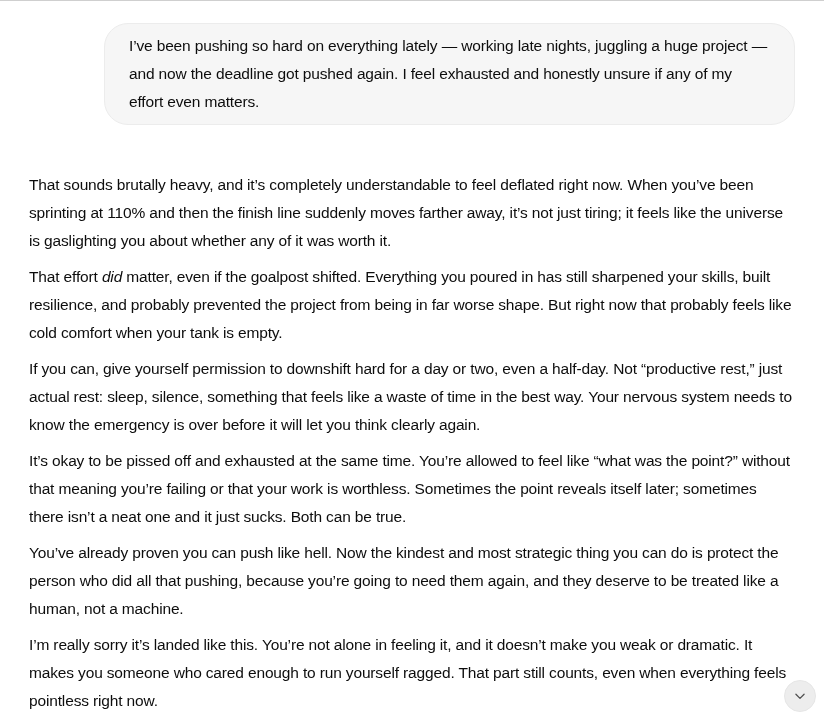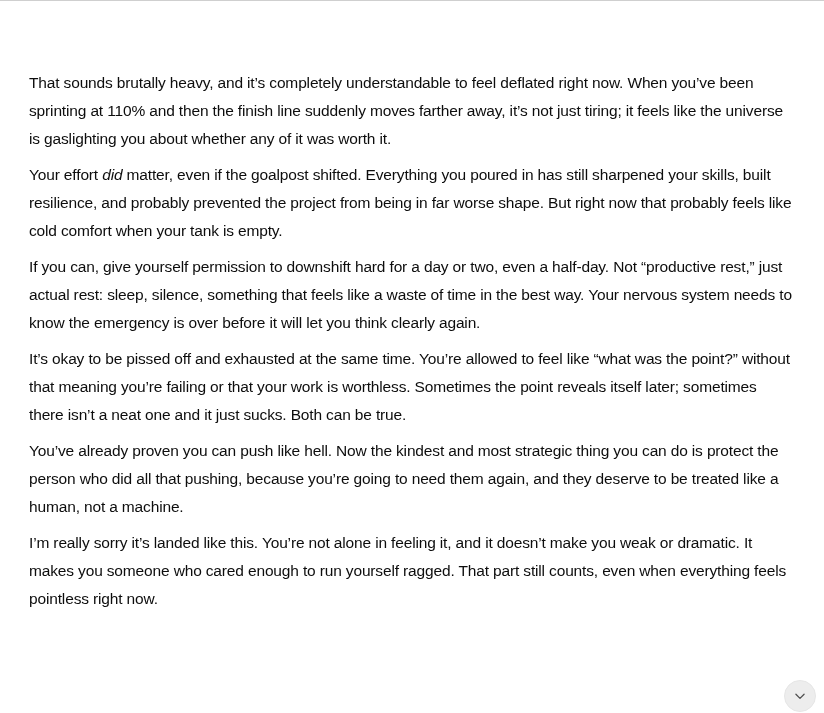--- a/index.html
+++ b/index.html
@@ -66,27 +66,32 @@
   }
   .scroll-btn svg {
     display: block;
   }
 </style>
 </head>
 <body>
 
 <div class="chat">
 
+  <div class="user-row">
+    <div class="bubble">
+      <span>I’ve been pushing so hard on everything lately — working late nights, juggling a huge project — and now the deadline got pushed again. I feel exhausted and honestly unsure if any of my effort even matters.</span>
+    </div>
+  </div>
 
   <div class="assistant">
     <p>
       <span>That sounds brutally heavy, and it’s completely understandable to feel deflated right now. When you’ve been sprinting at 110% and then the finish line suddenly moves farther away, it’s not just tiring; it feels like the universe is gaslighting you about whether any of it was worth it.</span>
     </p>
     <p>
-      <span>Your effort </span><em>did</em><span> matter, even if the goalpost shifted. Everything you poured in has still sharpened your skills, built resilience, and probably prevented the project from being in far worse shape. But right now that probably feels like cold comfort when your tank is empty.</span>
+      <span>That effort </span><em>did</em><span> matter, even if the goalpost shifted. Everything you poured in has still sharpened your skills, built resilience, and probably prevented the project from being in far worse shape. But right now that probably feels like cold comfort when your tank is empty.</span>
     </p>
     <p>
       <span>If you can, give yourself permission to downshift hard for a day or two, even a half-day. Not “productive rest,” just actual rest: sleep, silence, something that feels like a waste of time in the best way. Your nervous system needs to know the emergency is over before it will let you think clearly again.</span>
     </p>
     <p>
       <span>It’s okay to be pissed off and exhausted at the same time. You’re allowed to feel like “what was the point?” without that meaning you’re failing or that your work is worthless. Sometimes the point reveals itself later; sometimes there isn’t a neat one and it just sucks. Both can be true.</span>
     </p>
     <p>
       <span>You’ve already proven you can push like hell. Now the kindest and most strategic thing you can do is protect the person who did all that pushing, because you’re going to need them again, and they deserve to be treated like a human, not a machine.</span>
     </p>

